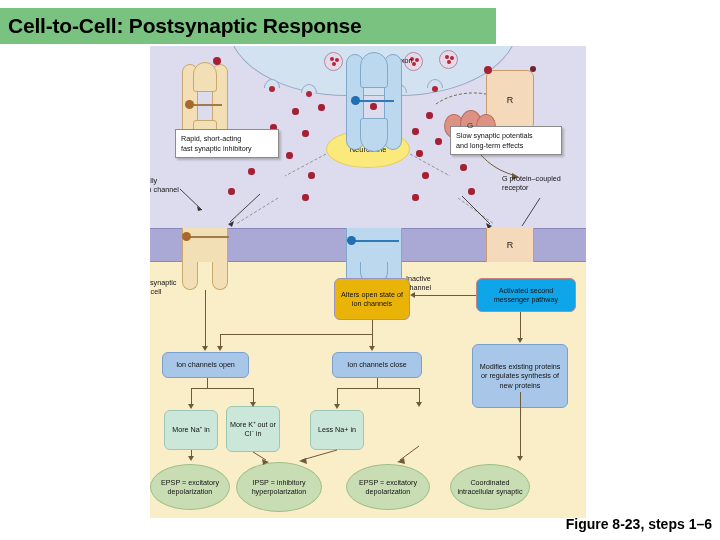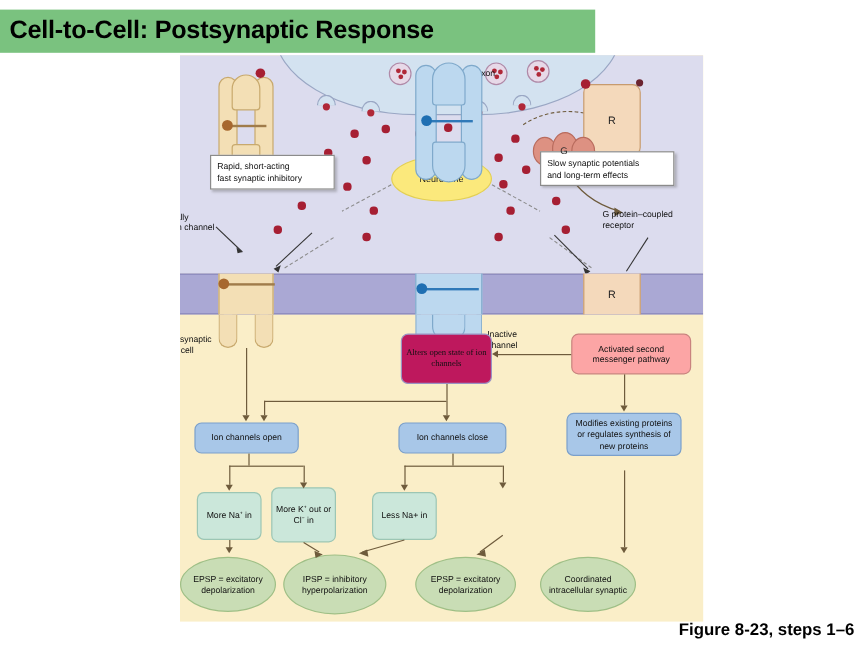--- a/index.html
+++ b/index.html
@@ -174,23 +174,23 @@
   .fbox {
     position: absolute;
     border-radius: 6px;
     display: flex; align-items: center; justify-content: center;
     text-align: center;
     font-size: 7.2px;
     line-height: 1.3;
     color: #111;
     padding: 2px 3px;
   }
-  .fbox.purple { background: #be185d; border: 1.1px solid #9a93c4; font-family: Liberation Serif, serif; }
+  .fbox.purple { background: #eab308; border: 1.1px solid #9a93c4; }
   .fbox.blue   { background: #a8c7e8; border: 1.1px solid #7ba0cb; }
-  .fbox.pink   { background: #fca5a5; border: 1.1px solid #c9837f; }
+  .fbox.pink   { background: #0ea5e9; border: 1.1px solid #c9837f; }
   .fbox.mint   { background: #cbe7da; border: 1.1px solid #9cc6b4; }
   .fellipse {
     position: absolute;
     background: #c9ddb5;
     border: 1.1px solid #9fbf86;
     border-radius: 50%;
     display: flex; align-items: center; justify-content: center;
     text-align: center;
     font-size: 7.2px;
     line-height: 1.3;
@@ -405,21 +405,21 @@
 
     <div class="fbox pink" style="left:326px; top:232px; width:100px; height:34px;">Activated second messenger pathway</div>
 
     <div class="conn h" style="left:264px; top:249px; width:62px;"></div>
     <div class="arrowleft" style="left:260px; top:246px;"></div>
 
     <div class="fbox blue" style="left:12px; top:306px; width:87px; height:26px;">Ion channels open</div>
 
     <div class="fbox blue" style="left:182px; top:306px; width:90px; height:26px;">Ion channels close</div>
 
-    <div class="fbox blue" style="left:322px; top:298px; width:96px; height:36px;">Modifies existing proteins or regulates synthesis of new proteins</div>
+    <div class="fbox blue" style="left:322px; top:298px; width:96px; height:64px;">Modifies existing proteins or regulates synthesis of new proteins</div>
 
     <div class="conn v" style="left:55px; top:244px; height:56px;"></div>
     <div class="arrowdown" style="left:52px; top:300px;"></div>
 
     <div class="conn v" style="left:222px; top:274px; height:14px;"></div>
     <div class="conn h" style="left:70px; top:288px; width:152px;"></div>
     <div class="conn v" style="left:70px; top:288px; height:12px;"></div>
     <div class="arrowdown" style="left:67px; top:300px;"></div>
     <div class="conn v" style="left:222px; top:288px; height:12px;"></div>
     <div class="arrowdown" style="left:219px; top:300px;"></div>

